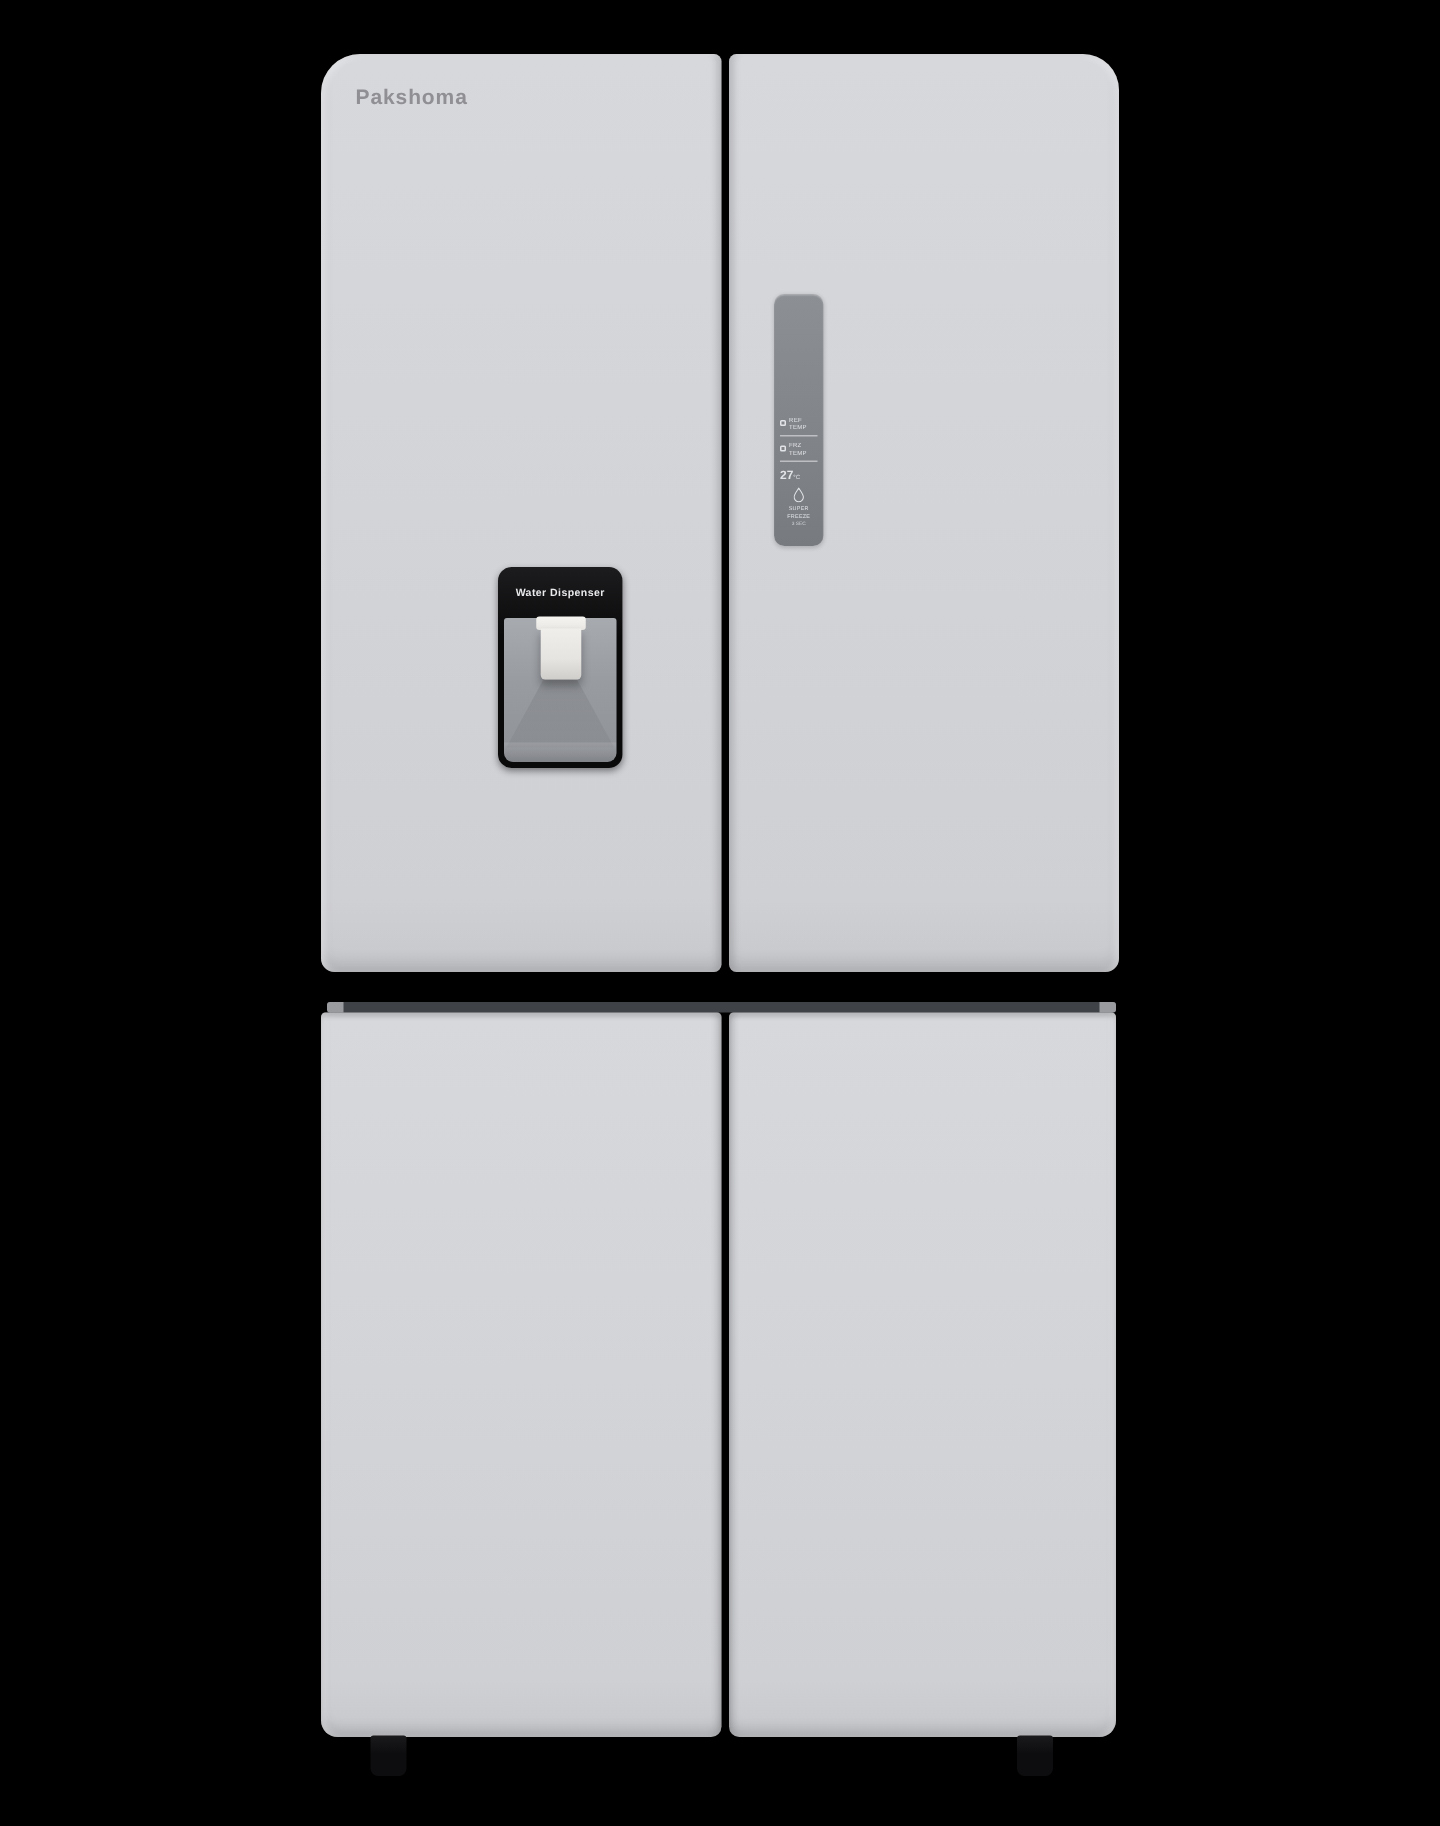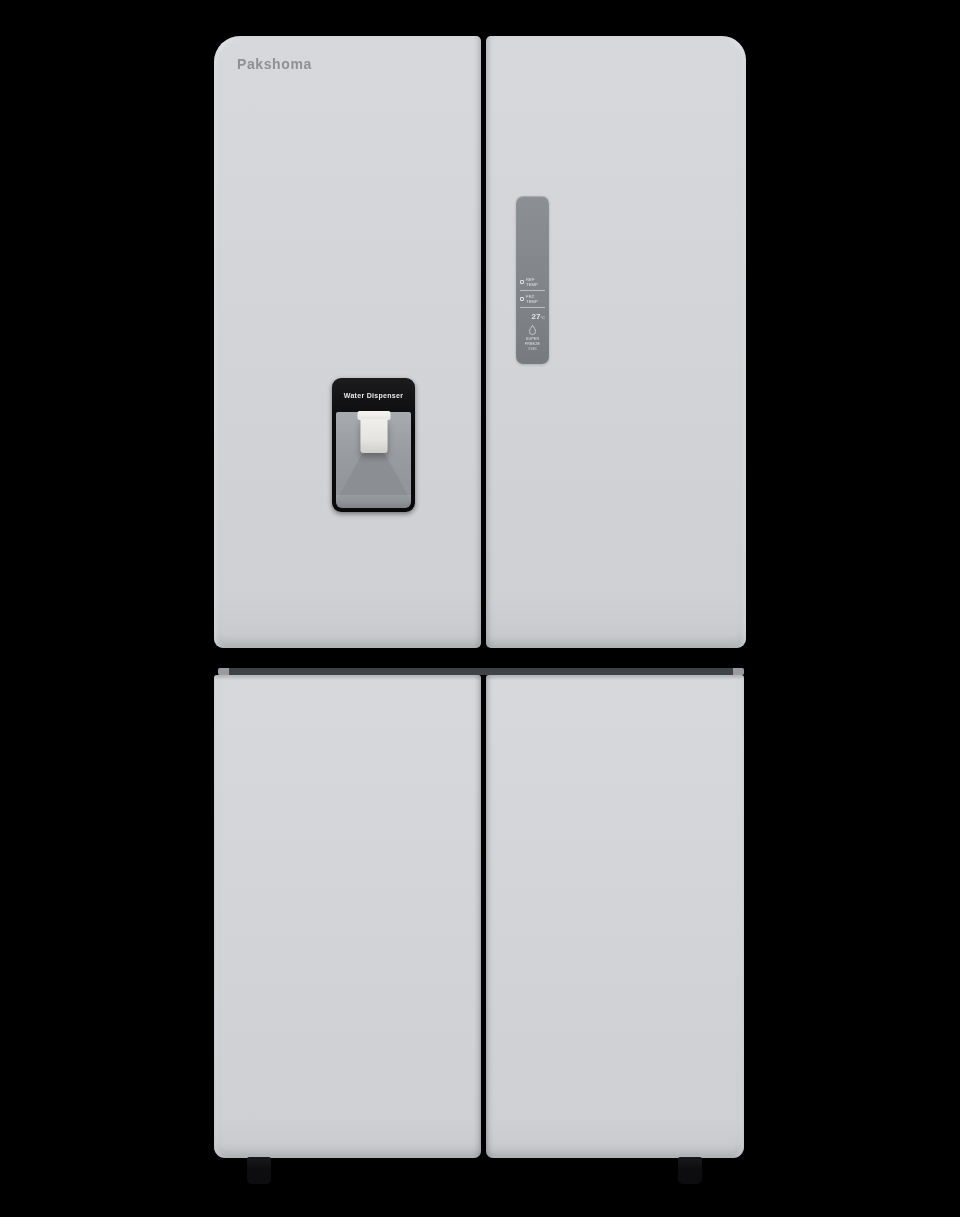--- a/index.html
+++ b/index.html
@@ -51,21 +51,21 @@
     border-radius:0 0 3px 3px;box-shadow:0 4px 6px rgba(0,0,0,.28);}
 
   
   .panel{position:absolute;left:30px;top:160px;width:33px;height:168px;border-radius:7px;
     background:linear-gradient(180deg,#8c8f94 0%,var(--c-panel) 65%,#777a7f 100%);
     box-shadow:inset 0 1px 1px rgba(255,255,255,.28), 0 1px 3px rgba(0,0,0,.18);
     display:flex;flex-direction:column;justify-content:flex-end;padding:5px 4px 13px;color:var(--c-panel-text);}
   .p-row{display:flex;align-items:center;gap:2px;font-size:4px;line-height:5px;letter-spacing:.2px;}
   .p-icon{width:4px;height:4px;border:1px solid var(--c-panel-text);border-radius:1px;flex:0 0 auto;}
   .p-div{height:1px;background:rgba(238,240,243,.55);margin:3px 0;}
-  .temp-row{display:flex;justify-content:flex-end;align-items:baseline;margin-top:1px;}
+  .temp-row{display:flex;justify-content:flex-start;align-items:baseline;margin-top:1px;}
   .temp-val{font-size:8px;font-weight:600;line-height:9px;}
   .temp-unit{font-size:4px;}
   .drop-wrap{display:flex;justify-content:center;margin-top:4px;}
   .func{Text-align:center;text-align:center;font-size:3.6px;line-height:5px;letter-spacing:.2px;margin-top:2px;}
   .func-sub{text-align:center;font-size:3.2px;line-height:4px;opacity:.8;}
 </style>
 </head>
 <body>
 
 <div class="stage">

